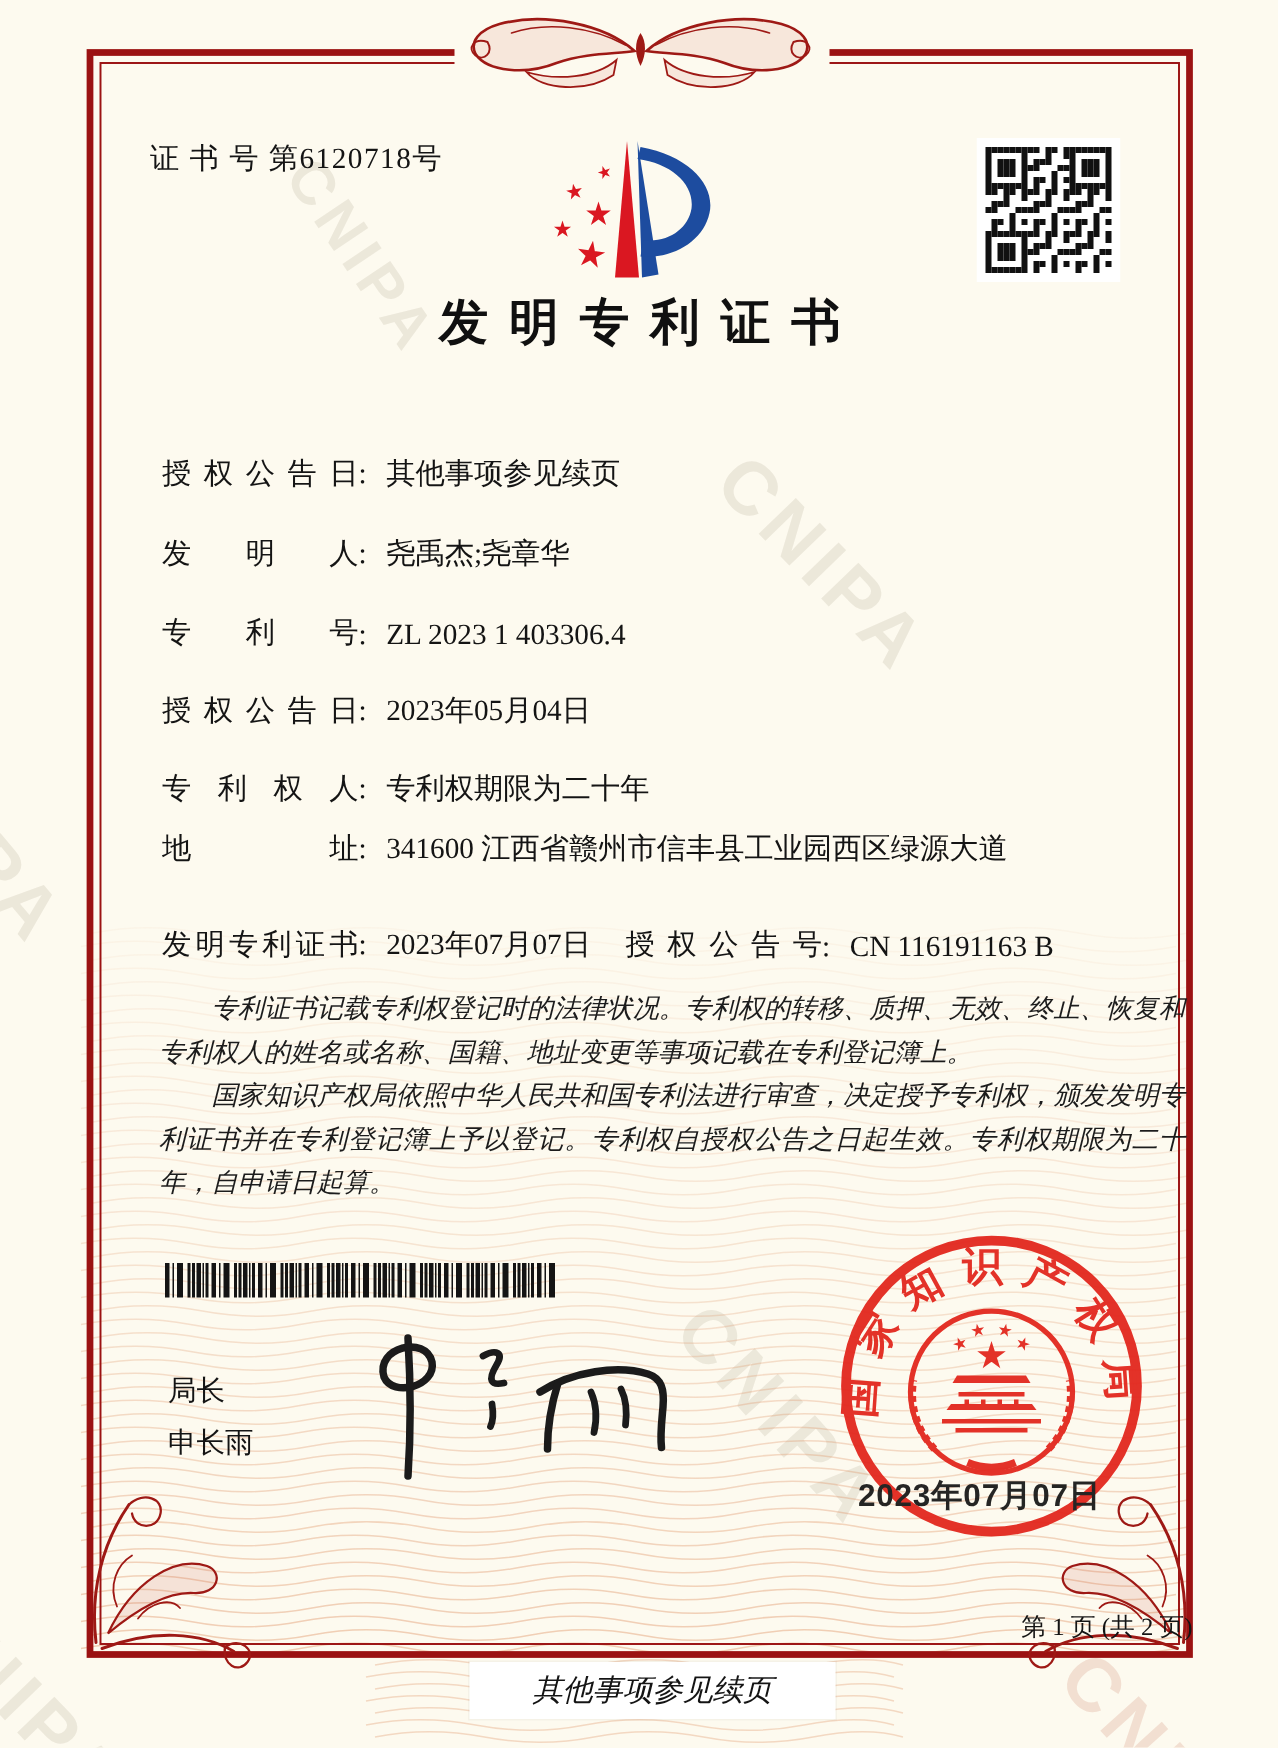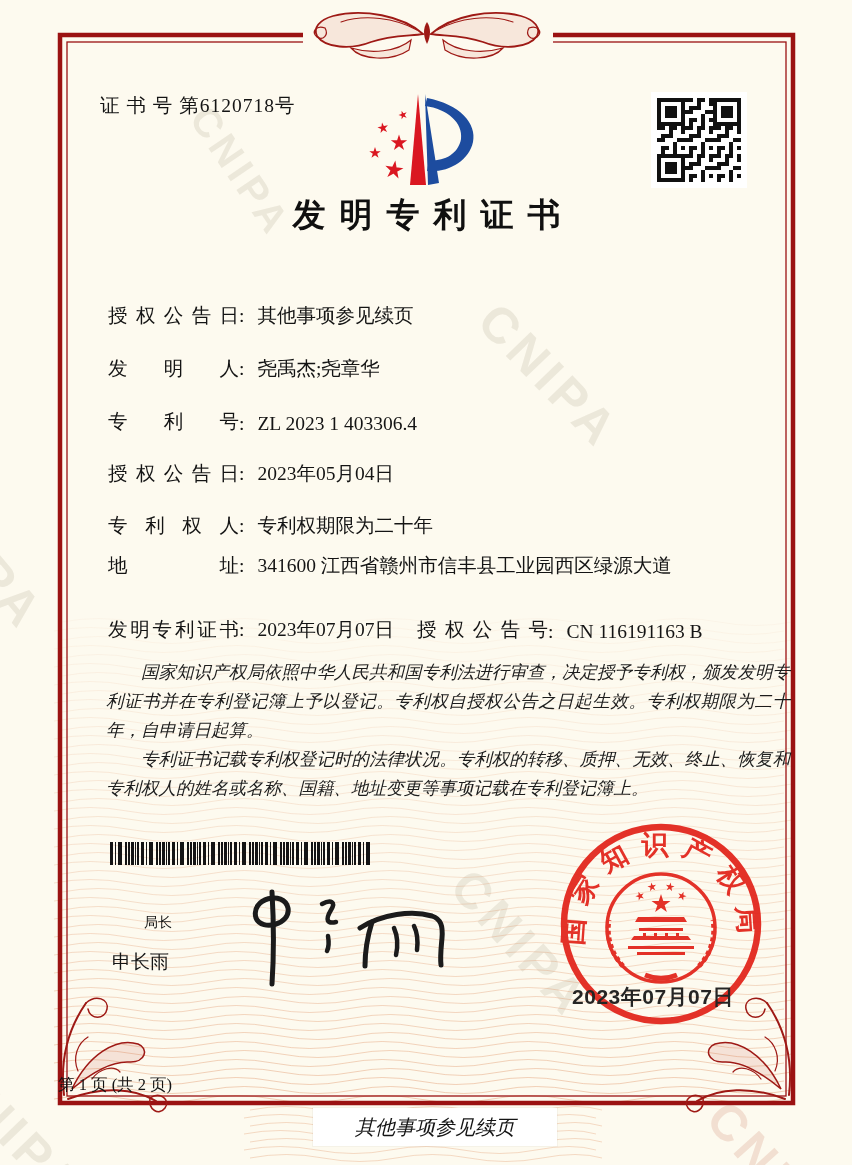--- a/index.html
+++ b/index.html
@@ -44,24 +44,24 @@
     font-size:17.5px;line-height:29px;
     font-style:italic;
     text-align:justify;
     color:#1c1c1c;
   }
   .bodytext p{margin:0;text-indent:2em;}
   
   .barcode{left:110px;top:842px;width:264px;height:23px;font-size:0;}
   .barcode i{display:inline-block;height:100%;background:#141414;}
   
-  .sig-title{left:112px;top:914px;font-family:"Liberation Sans","DejaVu Sans",sans-serif;font-size:14px;margin-left:32px;}
+  .sig-title{left:112px;top:914px;font-family:"Liberation Sans","DejaVu Sans",sans-serif;font-size:19px;}
   .sig-name{left:112px;top:949px;font-family:"Liberation Sans","DejaVu Sans",sans-serif;font-size:19px;}
   
-  .pagefoot{left:58px;top:1074px;width:737px;text-align:left;font-size:16.5px;}
+  .pagefoot{left:58px;top:1074px;width:737px;text-align:right;font-size:16.5px;}
   .notebox{
     left:313px;top:1108px;width:244px;height:38px;
     background:#ffffff;
     text-align:center;line-height:38px;
     font-size:20px;font-style:italic;
     box-shadow:0 0 0 1px rgba(0,0,0,0.03);
   }
   svg text{font-family:"Liberation Serif","DejaVu Serif",serif;}
 </style>
 </head>
@@ -460,22 +460,22 @@
   <span class="lbl">地址</span><span class="colon">:</span><span>341600 江西省赣州市信丰县工业园西区绿源大道</span>
 </div>
 <div class="abs row" style="top:616px;">
   <span class="lbl">发明专利证书</span><span class="colon">:</span><span>2023年07月07日</span>
 </div>
 <div class="abs row right" style="top:616px;">
   <span class="lbl">授权公告号</span><span class="colon">:</span><span>CN 116191163 B</span>
 </div>
 
 <div class="abs bodytext">
+  <p>专利证书记载专利权登记时的法律状况。专利权的转移、质押、无效、终止、恢复和专利权人的姓名或名称、国籍、地址变更等事项记载在专利登记簿上。</p>
   <p>国家知识产权局依照中华人民共和国专利法进行审查，决定授予专利权，颁发发明专利证书并在专利登记簿上予以登记。专利权自授权公告之日起生效。专利权期限为二十年，自申请日起算。</p>
-  <p>专利证书记载专利权登记时的法律状况。专利权的转移、质押、无效、终止、恢复和专利权人的姓名或名称、国籍、地址变更等事项记载在专利登记簿上。</p>
 </div>
 
 <div class="abs barcode" id="barcode"><i style="width: 3px; margin-right: 2px;"></i><i style="width: 1px; margin-right: 2px;"></i><i style="width: 4px; margin-right: 3px;"></i><i style="width: 2px; margin-right: 1px;"></i><i style="width: 2px; margin-right: 1px;"></i><i style="width: 3px; margin-right: 1px;"></i><i style="width: 1px; margin-right: 1px;"></i><i style="width: 2px; margin-right: 2px;"></i><i style="width: 3px; margin-right: 2px;"></i><i style="width: 1px; margin-right: 2px;"></i><i style="width: 4px; margin-right: 3px;"></i><i style="width: 2px; margin-right: 1px;"></i><i style="width: 2px; margin-right: 1px;"></i><i style="width: 3px; margin-right: 1px;"></i><i style="width: 1px; margin-right: 1px;"></i><i style="width: 2px; margin-right: 2px;"></i><i style="width: 3px; margin-right: 2px;"></i><i style="width: 1px; margin-right: 2px;"></i><i style="width: 4px; margin-right: 3px;"></i><i style="width: 2px; margin-right: 1px;"></i><i style="width: 2px; margin-right: 1px;"></i><i style="width: 3px; margin-right: 1px;"></i><i style="width: 1px; margin-right: 1px;"></i><i style="width: 2px; margin-right: 2px;"></i><i style="width: 3px; margin-right: 2px;"></i><i style="width: 1px; margin-right: 2px;"></i><i style="width: 4px; margin-right: 3px;"></i><i style="width: 2px; margin-right: 1px;"></i><i style="width: 2px; margin-right: 1px;"></i><i style="width: 3px; margin-right: 1px;"></i><i style="width: 1px; margin-right: 1px;"></i><i style="width: 2px; margin-right: 2px;"></i><i style="width: 3px; margin-right: 2px;"></i><i style="width: 1px; margin-right: 2px;"></i><i style="width: 4px; margin-right: 3px;"></i><i style="width: 2px; margin-right: 1px;"></i><i style="width: 2px; margin-right: 1px;"></i><i style="width: 3px; margin-right: 1px;"></i><i style="width: 1px; margin-right: 1px;"></i><i style="width: 2px; margin-right: 2px;"></i><i style="width: 3px; margin-right: 2px;"></i><i style="width: 1px; margin-right: 2px;"></i><i style="width: 4px; margin-right: 3px;"></i><i style="width: 2px; margin-right: 1px;"></i><i style="width: 2px; margin-right: 1px;"></i><i style="width: 3px; margin-right: 1px;"></i><i style="width: 1px; margin-right: 1px;"></i><i style="width: 2px; margin-right: 2px;"></i><i style="width: 3px; margin-right: 2px;"></i><i style="width: 1px; margin-right: 2px;"></i><i style="width: 4px; margin-right: 3px;"></i><i style="width: 2px; margin-right: 1px;"></i><i style="width: 2px; margin-right: 1px;"></i><i style="width: 3px; margin-right: 1px;"></i><i style="width: 1px; margin-right: 1px;"></i><i style="width: 2px; margin-right: 2px;"></i><i style="width: 3px; margin-right: 2px;"></i><i style="width: 1px; margin-right: 2px;"></i><i style="width: 4px; margin-right: 3px;"></i><i style="width: 2px; margin-right: 1px;"></i><i style="width: 2px; margin-right: 1px;"></i><i style="width: 3px; margin-right: 1px;"></i><i style="width: 1px; margin-right: 1px;"></i><i style="width: 2px; margin-right: 2px;"></i><i style="width: 3px; margin-right: 2px;"></i><i style="width: 1px; margin-right: 2px;"></i><i style="width: 4px; margin-right: 3px;"></i></div>
 
 <div class="abs sig-title">局长</div>
 <div class="abs sig-name">申长雨</div>
 
 <svg class="abs" style="left:222px;top:866px;" width="240" height="125" viewBox="0 0 240 125">
   <g fill="none" stroke="#1b1b1b" stroke-width="5" stroke-linecap="round" stroke-linejoin="round">
     <path d="M34,52 c-6,-20 28,-28 32,-10 c3,16 -26,24 -32,10"></path>

